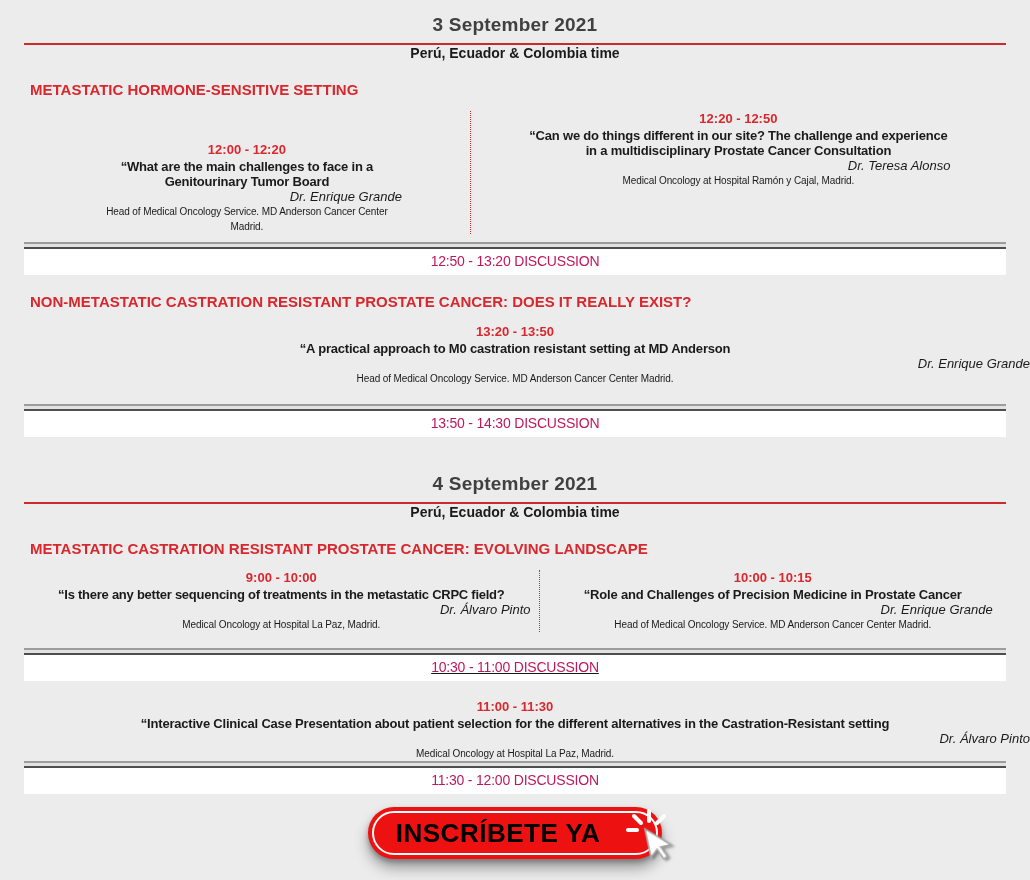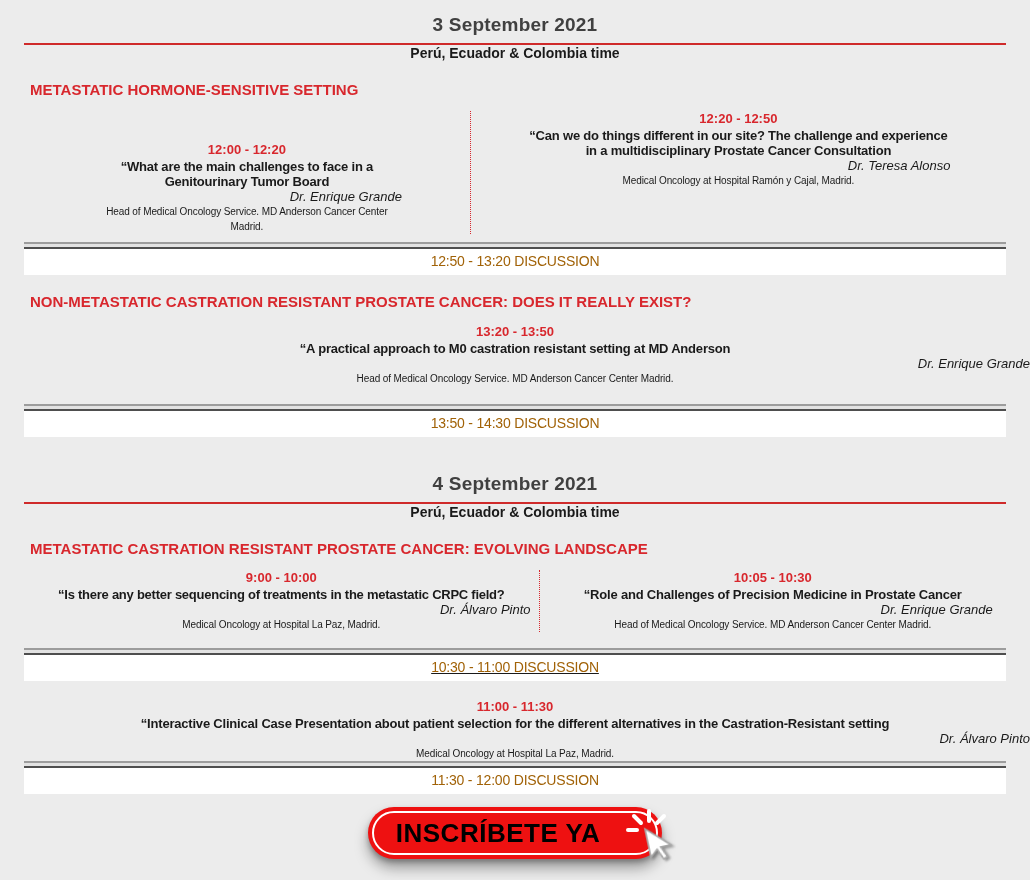--- a/index.html
+++ b/index.html
@@ -28,21 +28,21 @@
   .day2 .col-right .inner{max-width:440px;}
   .time{font-size:13px;font-weight:bold;color:#d8272d;line-height:15px;margin-bottom:2px;}
   .talk{font-size:13px;font-weight:bold;line-height:15px;letter-spacing:-0.2px;}
   .day2 .col-left .talk{letter-spacing:-0.25px;}
   .speaker{font-size:13px;font-style:italic;line-height:15px;text-align:right;}
   .affil{font-size:10px;line-height:15px;letter-spacing:-0.1px;}
   .single{text-align:center;margin-top:14px;}
   .single .talk,.single .affil{max-width:982px;margin-left:auto;margin-right:auto;}
   .discussion{margin:0 24px;}
   .disc-rule{height:3px;border-top:2px solid #9c9c9c;border-bottom:2px solid #4e4e4e;background:#e2e2e2;}
-  .disc-bar{background:#ffffff;text-align:center;font-size:14px;line-height:15px;padding:5px 0 6px;letter-spacing:-0.2px;color:#a16207;}
+  .disc-bar{background:#ffffff;text-align:center;font-size:14px;line-height:15px;padding:5px 0 6px;letter-spacing:-0.2px;color:#be185d;}
   .mt8{margin-top:8px;} .mt16{margin-top:16px;text-decoration:underline;} .mt18{margin-top:18px;} .mt24{}
   .cta-wrap{display:flex;justify-content:center;margin-top:13px;}
   .cta{
     position:relative;width:294px;height:52px;
     background:#ee1111;border:none;border-radius:26px;
     box-shadow:0 9px 14px rgba(0,0,0,0.35),0 3px 5px rgba(0,0,0,0.25);
     display:flex;align-items:center;justify-content:center;cursor:pointer;
   }
   .cta::before{content:"";position:absolute;inset:4px;border:2px solid #ffffff;border-radius:22px;pointer-events:none;}
   .cta-label{color:#000000;font-weight:bold;font-size:26px;letter-spacing:.5px;padding-right:34px;font-family:"Liberation Sans",sans-serif;white-space:nowrap;}
@@ -110,21 +110,21 @@
       <div class="col col-left">
         <div class="inner">
           <div class="time">9:00 - 10:00</div>
           <div class="talk">“Is there any better sequencing of treatments in the metastatic CRPC field?</div>
           <div class="speaker">Dr. Álvaro Pinto</div>
           <div class="affil">Medical Oncology at Hospital La Paz, Madrid.</div>
         </div>
       </div>
       <div class="col col-right">
         <div class="inner">
-          <div class="time">10:05 - 10:30</div>
+          <div class="time">10:00 - 10:15</div>
           <div class="talk">“Role and Challenges of Precision Medicine in Prostate Cancer</div>
           <div class="speaker">Dr. Enrique Grande</div>
           <div class="affil">Head of Medical Oncology Service. MD Anderson Cancer Center Madrid.</div>
         </div>
       </div>
     </div>
 
     <div class="discussion mt16">
       <div class="disc-rule"></div>
       <div class="disc-bar">10:30 - 11:00 DISCUSSION</div>

